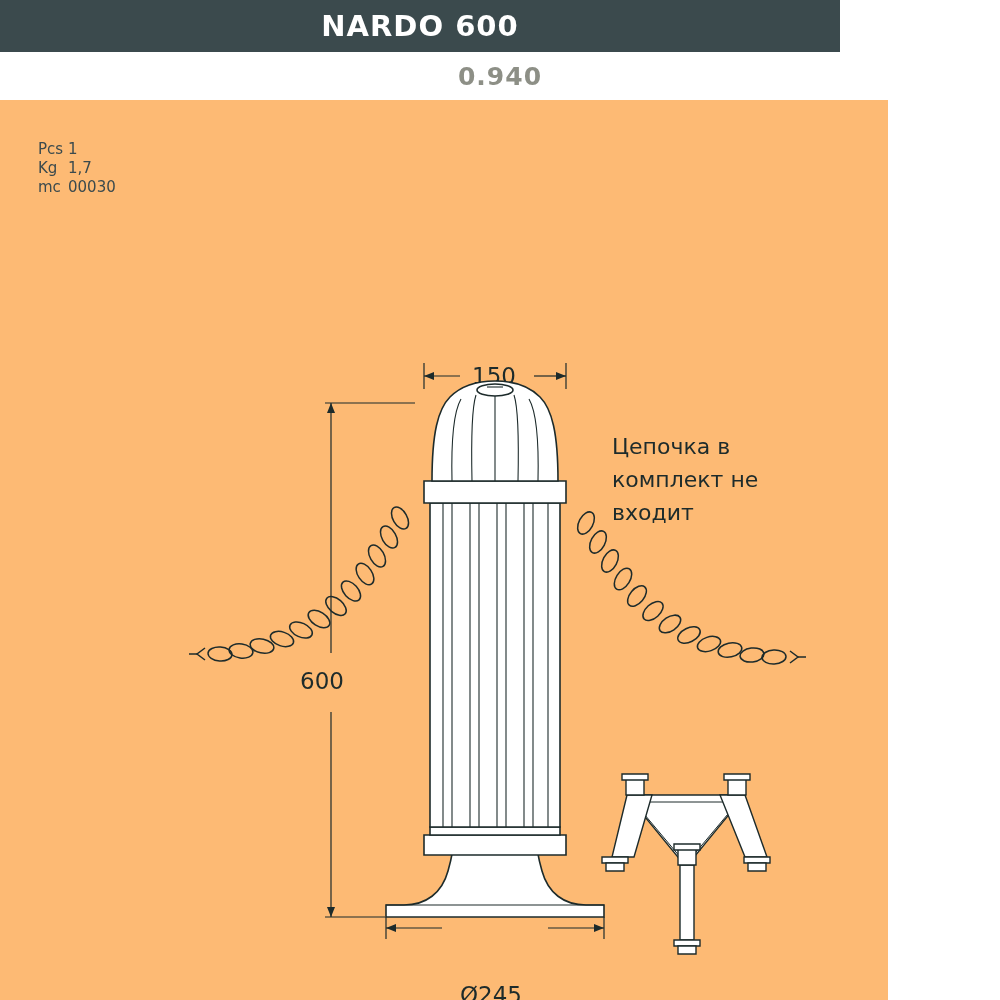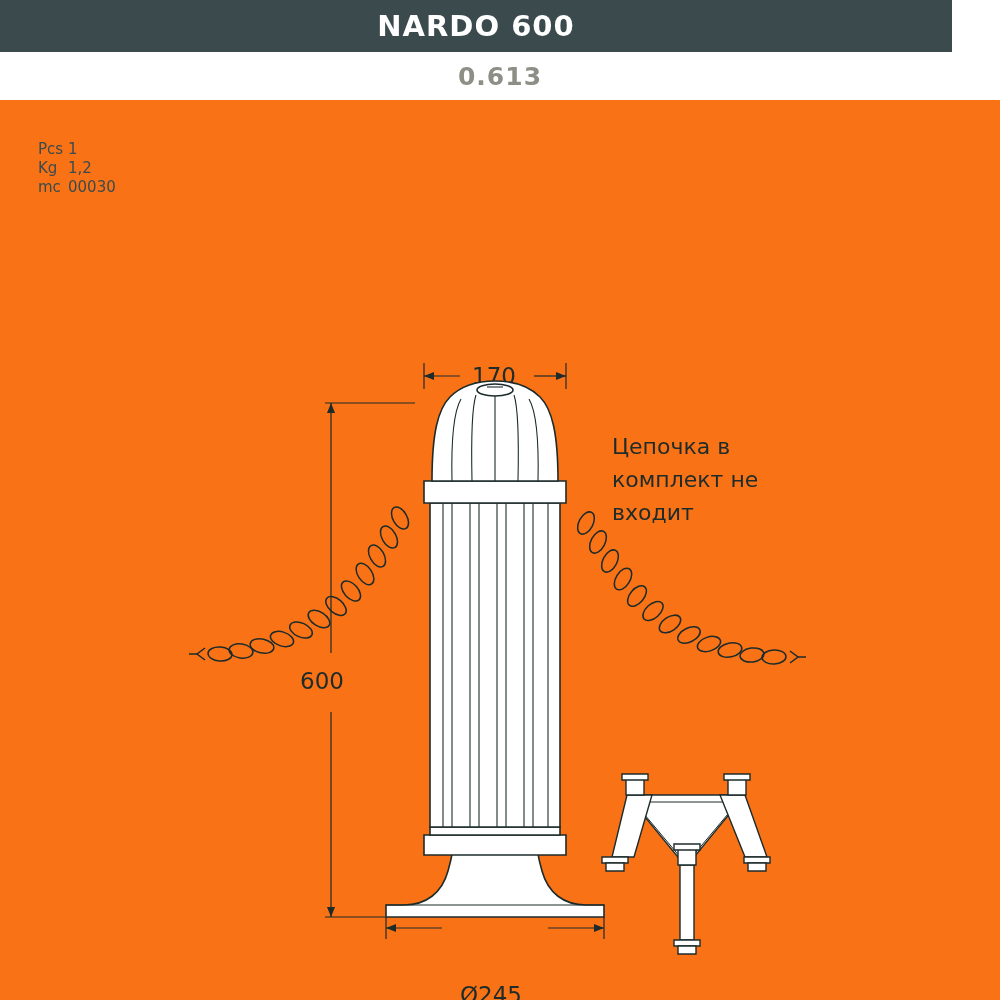--- a/index.html
+++ b/index.html
@@ -6,41 +6,41 @@
   body{
     width:1000px;height:1000px;
     font-family:"DejaVu Sans",sans-serif;
     background:#ffffff;
     overflow:hidden;
   }
   .sheet{position:relative;width:1000px;height:1000px;}
 
   
   .title-bar{
-    position:absolute;left:0;top:0;width:952px;height:52px;
+    position:absolute;left:0;top:0;width:840px;height:52px;
     background:#3b4a4d;
     display:flex;align-items:center;justify-content:center;
   }
   .title-bar .title{
     color:#ffffff;font-size:29px;font-weight:bold;letter-spacing:1px;
     font-family:"DejaVu Sans",sans-serif;
   }
   .code-bar{
     position:absolute;left:0;top:52px;width:1000px;height:48px;
     background:#ffffff;
     display:flex;align-items:center;justify-content:center;
   }
   .code-bar .code{
     color:#8d8f86;font-size:25px;font-weight:bold;letter-spacing:1px;
   }
 
   
   .canvas{
-    position:absolute;left:0;top:100px;width:1000px;height:900px;
-    background:#f97316;
+    position:absolute;left:0;top:100px;width:888px;height:900px;
+    background:#fdba74;
   }
 
   
   .specs{
     position:absolute;left:38px;top:40px;
     font-size:15px;color:#3b4a4d;line-height:19px;
     font-family:"DejaVu Sans",sans-serif;
   }
   .specs .row{display:flex;}
   .specs .k{width:30px;}
@@ -66,43 +66,43 @@
 </style>
 </head>
 <body>
 
 <div class="sheet">
 
   <div class="title-bar">
     <span class="title">NARDO 600</span>
   </div>
   <div class="code-bar">
-    <span class="code">0.613</span>
+    <span class="code">0.940</span>
   </div>
 
   <div class="canvas">
 
     <div class="specs">
       <div class="row">
         <span class="k">Pcs</span>
         <span class="v">1</span>
       </div>
       <div class="row">
         <span class="k">Kg</span>
-        <span class="v">1,2</span>
+        <span class="v">1,7</span>
       </div>
       <div class="row">
         <span class="k">mc</span>
         <span class="v">00030</span>
       </div>
     </div>
 
     <div class="note">Цепочка в комплект не входит</div>
 
-    <div class="dim dim-150">170</div>
+    <div class="dim dim-150">150</div>
     <div class="dim dim-600">600</div>
     <div class="dim dim-245">Ø245</div>
 
     <svg width="1000" height="900" viewBox="0 0 1000 900">
       <g fill="none" stroke="#1d2b2b" stroke-width="1.6">
 
         <g>
           <g stroke-width="1.5">
             <ellipse cx="400" cy="418" rx="7" ry="12" transform="rotate(-30 400 418)"></ellipse>
             <ellipse cx="389" cy="437" rx="7" ry="12" transform="rotate(-30 389 437)"></ellipse>

